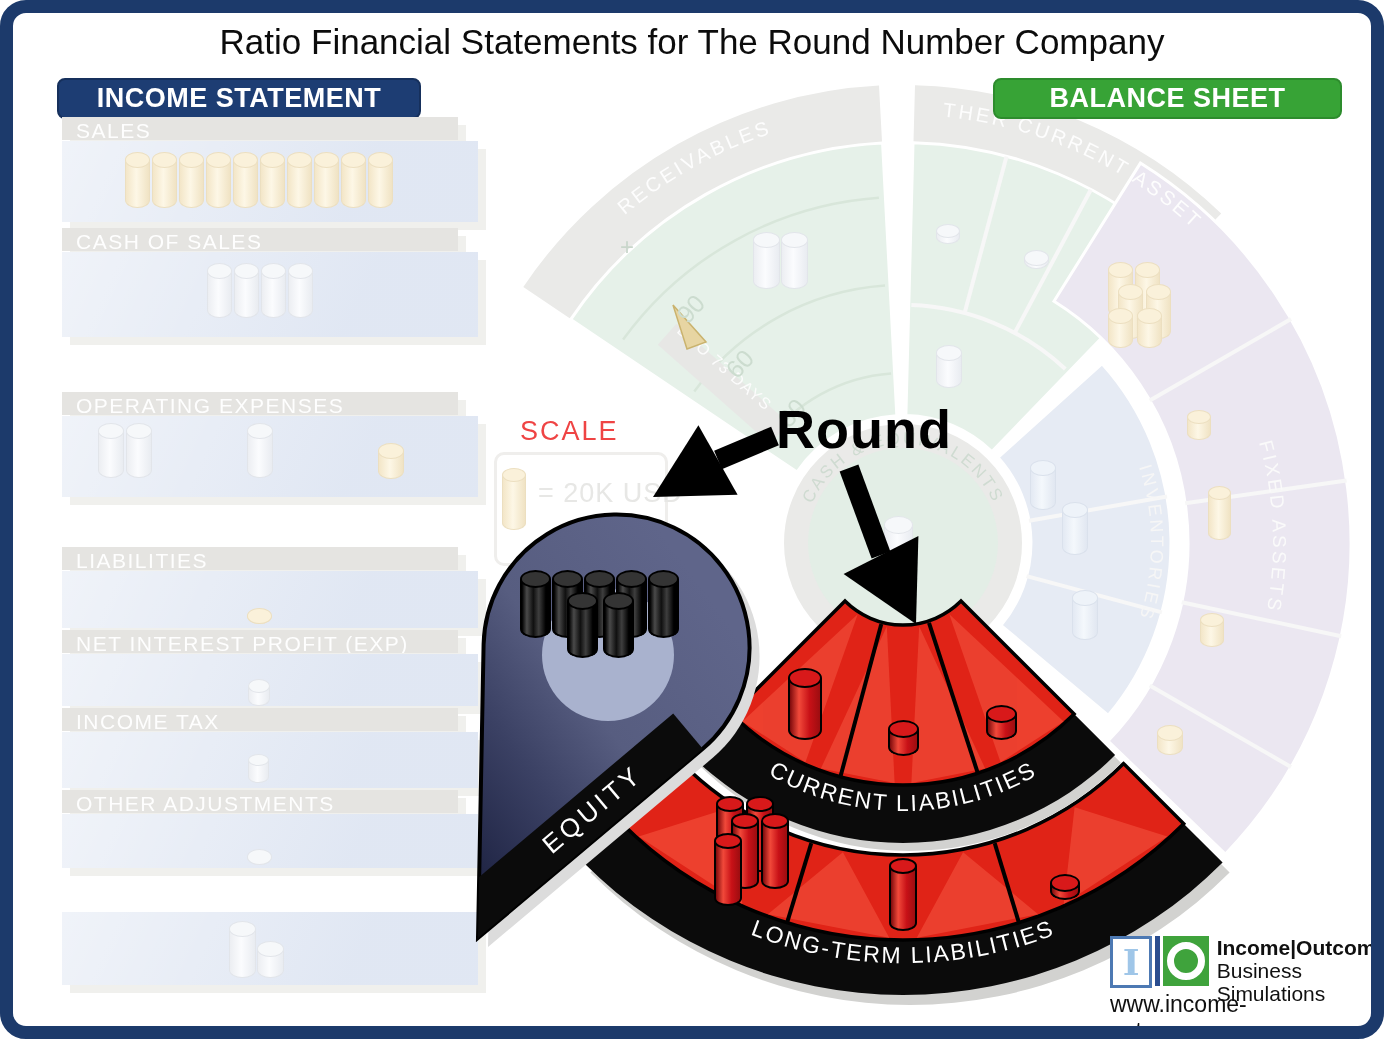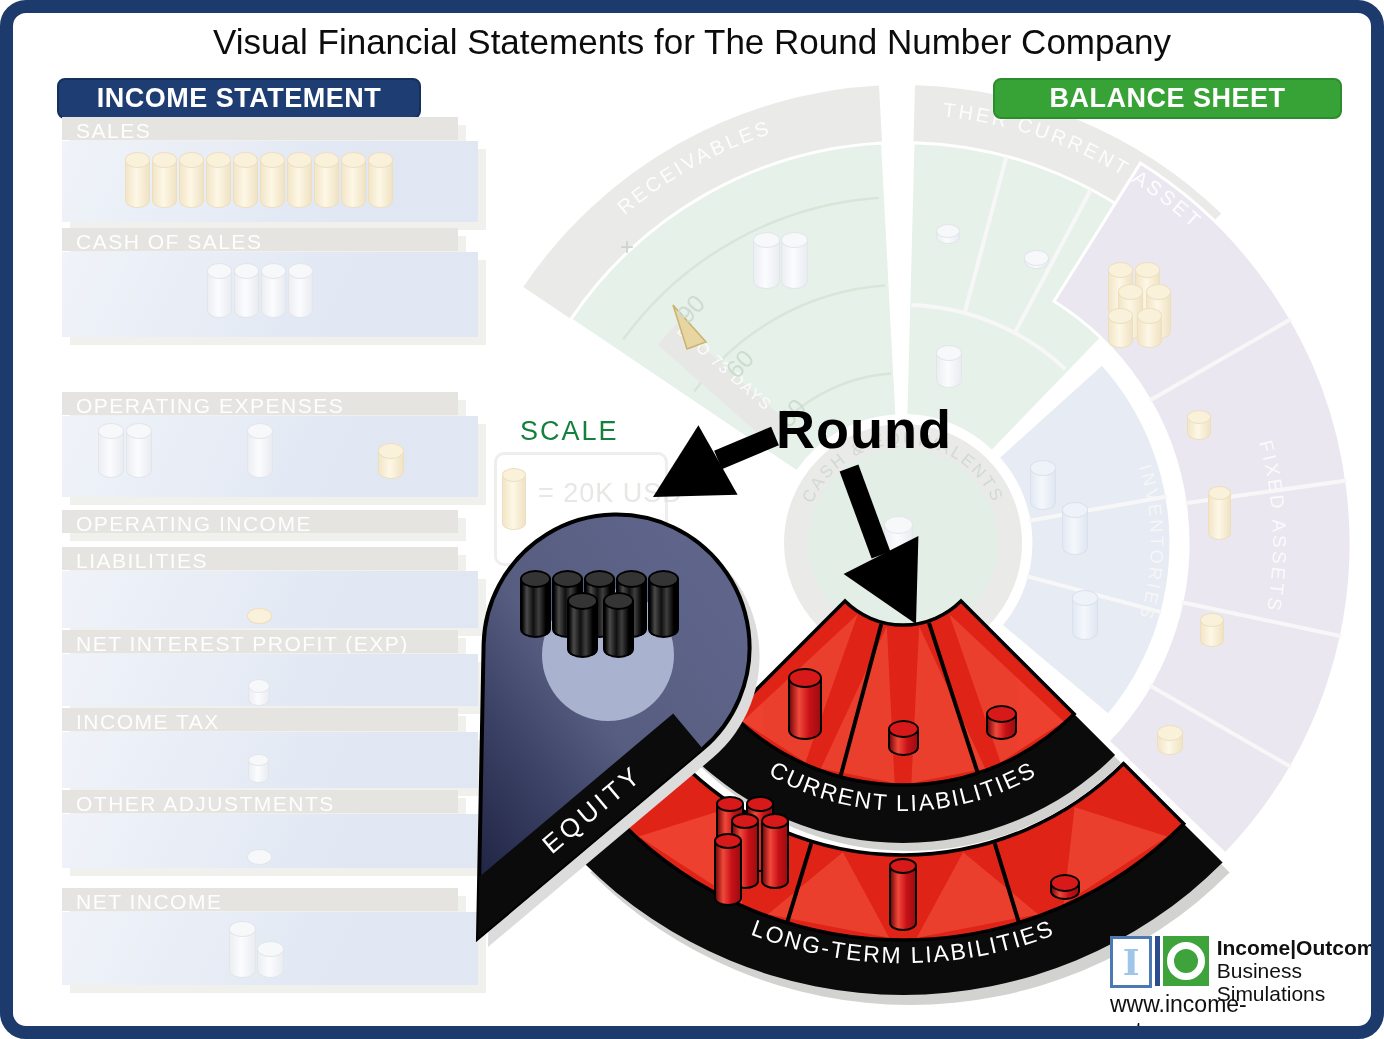--- a/index.html
+++ b/index.html
@@ -14,21 +14,21 @@
 
   
   .is-header{position:absolute;left:62px;width:396px;height:23px;background:#e5e4e1;color:#fefefe;
              font-size:21px;letter-spacing:1.5px;padding:2px 0 0 14px;box-sizing:border-box;
              white-space:nowrap;overflow:hidden;z-index:2;box-shadow:8px 8px 0 rgba(228,227,223,.55);}
   .is-body{position:absolute;left:62px;width:416px;background:#e8edf6;z-index:2;
            box-shadow:8px 8px 0 rgba(228,227,223,.55);
            background-image:linear-gradient(115deg, rgba(255,255,255,.35) 0%, rgba(255,255,255,0) 35%, rgba(210,220,238,.35) 70%);}
 
   
-  .scale-title{position:absolute;left:520px;top:416px;font-size:27px;color:#15803d;letter-spacing:2px;z-index:2;}
+  .scale-title{position:absolute;left:520px;top:416px;font-size:27px;color:#ef4444;letter-spacing:2px;z-index:2;}
   .scale-box{position:absolute;left:494px;top:452px;width:168px;height:108px;background:#fff;
              border:3px solid #efeeec;border-radius:10px;z-index:2;}
   .scale-legend{position:absolute;left:538px;top:478px;font-size:27px;color:#e7e7e5;letter-spacing:1px;z-index:2;}
 
   
   svg{position:absolute;left:0;top:0;}
   #bs-faded{z-index:1;}
   #bs-bright{z-index:3;}
   svg text{font-family:"Liberation Sans",sans-serif;}
   .curve-gray{fill:#fdfdfd;font-size:20px;letter-spacing:3px;}
@@ -122,40 +122,38 @@
       <path id="p-inv" d="M1124.0,430.4 A248,248 0 0 1 1124.0,655.6"></path>
       <path id="p-fix" d="M1238.3,386.6 A370,370 0 0 1 1250.7,669.5"></path>
     </defs>
     <text class="curve-gray"><textPath href="#p-rec" startOffset="50%" text-anchor="middle">RECEIVABLES</textPath></text>
     <text class="curve-gray"><textPath href="#p-oca" startOffset="50%" text-anchor="middle">OTHER CURRENT ASSETS</textPath></text>
     <text class="curve-cash"><textPath href="#p-cash" startOffset="50%" text-anchor="middle">CASH &amp; EQUIVALENTS</textPath></text>
     <text class="curve-inv"><textPath href="#p-inv" startOffset="50%" text-anchor="middle">INVENTORIES</textPath></text>
     <text class="curve-fix"><textPath href="#p-fix" startOffset="50%" text-anchor="middle">FIXED ASSETS</textPath></text>
   </svg>
 
-  <div class="title">Visual Financial Statements for The Round Number Company</div>
+  <div class="title">Ratio Financial Statements for The Round Number Company</div>
   <div class="banner banner-income">INCOME STATEMENT</div>
   <div class="banner banner-balance">BALANCE SHEET</div>
 
   <div class="is-header" style="top:117px">SALES</div>
   <div class="is-body" style="top:141px;height:81px"></div>
   <div class="is-header" style="top:228px">CASH OF SALES</div>
   <div class="is-body" style="top:252px;height:85px"></div>
   <div class="is-header" style="top:392px">OPERATING EXPENSES</div>
   <div class="is-body" style="top:416px;height:81px"></div>
-  <div class="is-header" style="top:510px">OPERATING INCOME</div>
   <div class="is-header" style="top:547px">LIABILITIES</div>
   <div class="is-body" style="top:571px;height:57px"></div>
   <div class="is-header" style="top:630px">NET INTEREST PROFIT (EXP)</div>
   <div class="is-body" style="top:654px;height:52px"></div>
   <div class="is-header" style="top:708px">INCOME TAX</div>
   <div class="is-body" style="top:732px;height:56px"></div>
   <div class="is-header" style="top:790px">OTHER ADJUSTMENTS</div>
   <div class="is-body" style="top:814px;height:54px"></div>
-  <div class="is-header" style="top:888px">NET INCOME</div>
   <div class="is-body" style="top:912px;height:73px"></div>
 
   <div class="scale-title">SCALE</div>
   <div class="scale-box"></div>
   <div class="scale-legend">= 20K USD</div>
 
   <div id="cyl-faded">
       <div class="cyl cream" style="left: 125px; top: 152px; width: 25px; height: 56px;">
         <div class="body" style="top: 8px; height: 48px; border-radius: 0px 0px 12.5px 12.5px / 0px 0px 8px 8px;"></div>
         <div class="cap" style="top: 0px; height: 16px;"></div>

